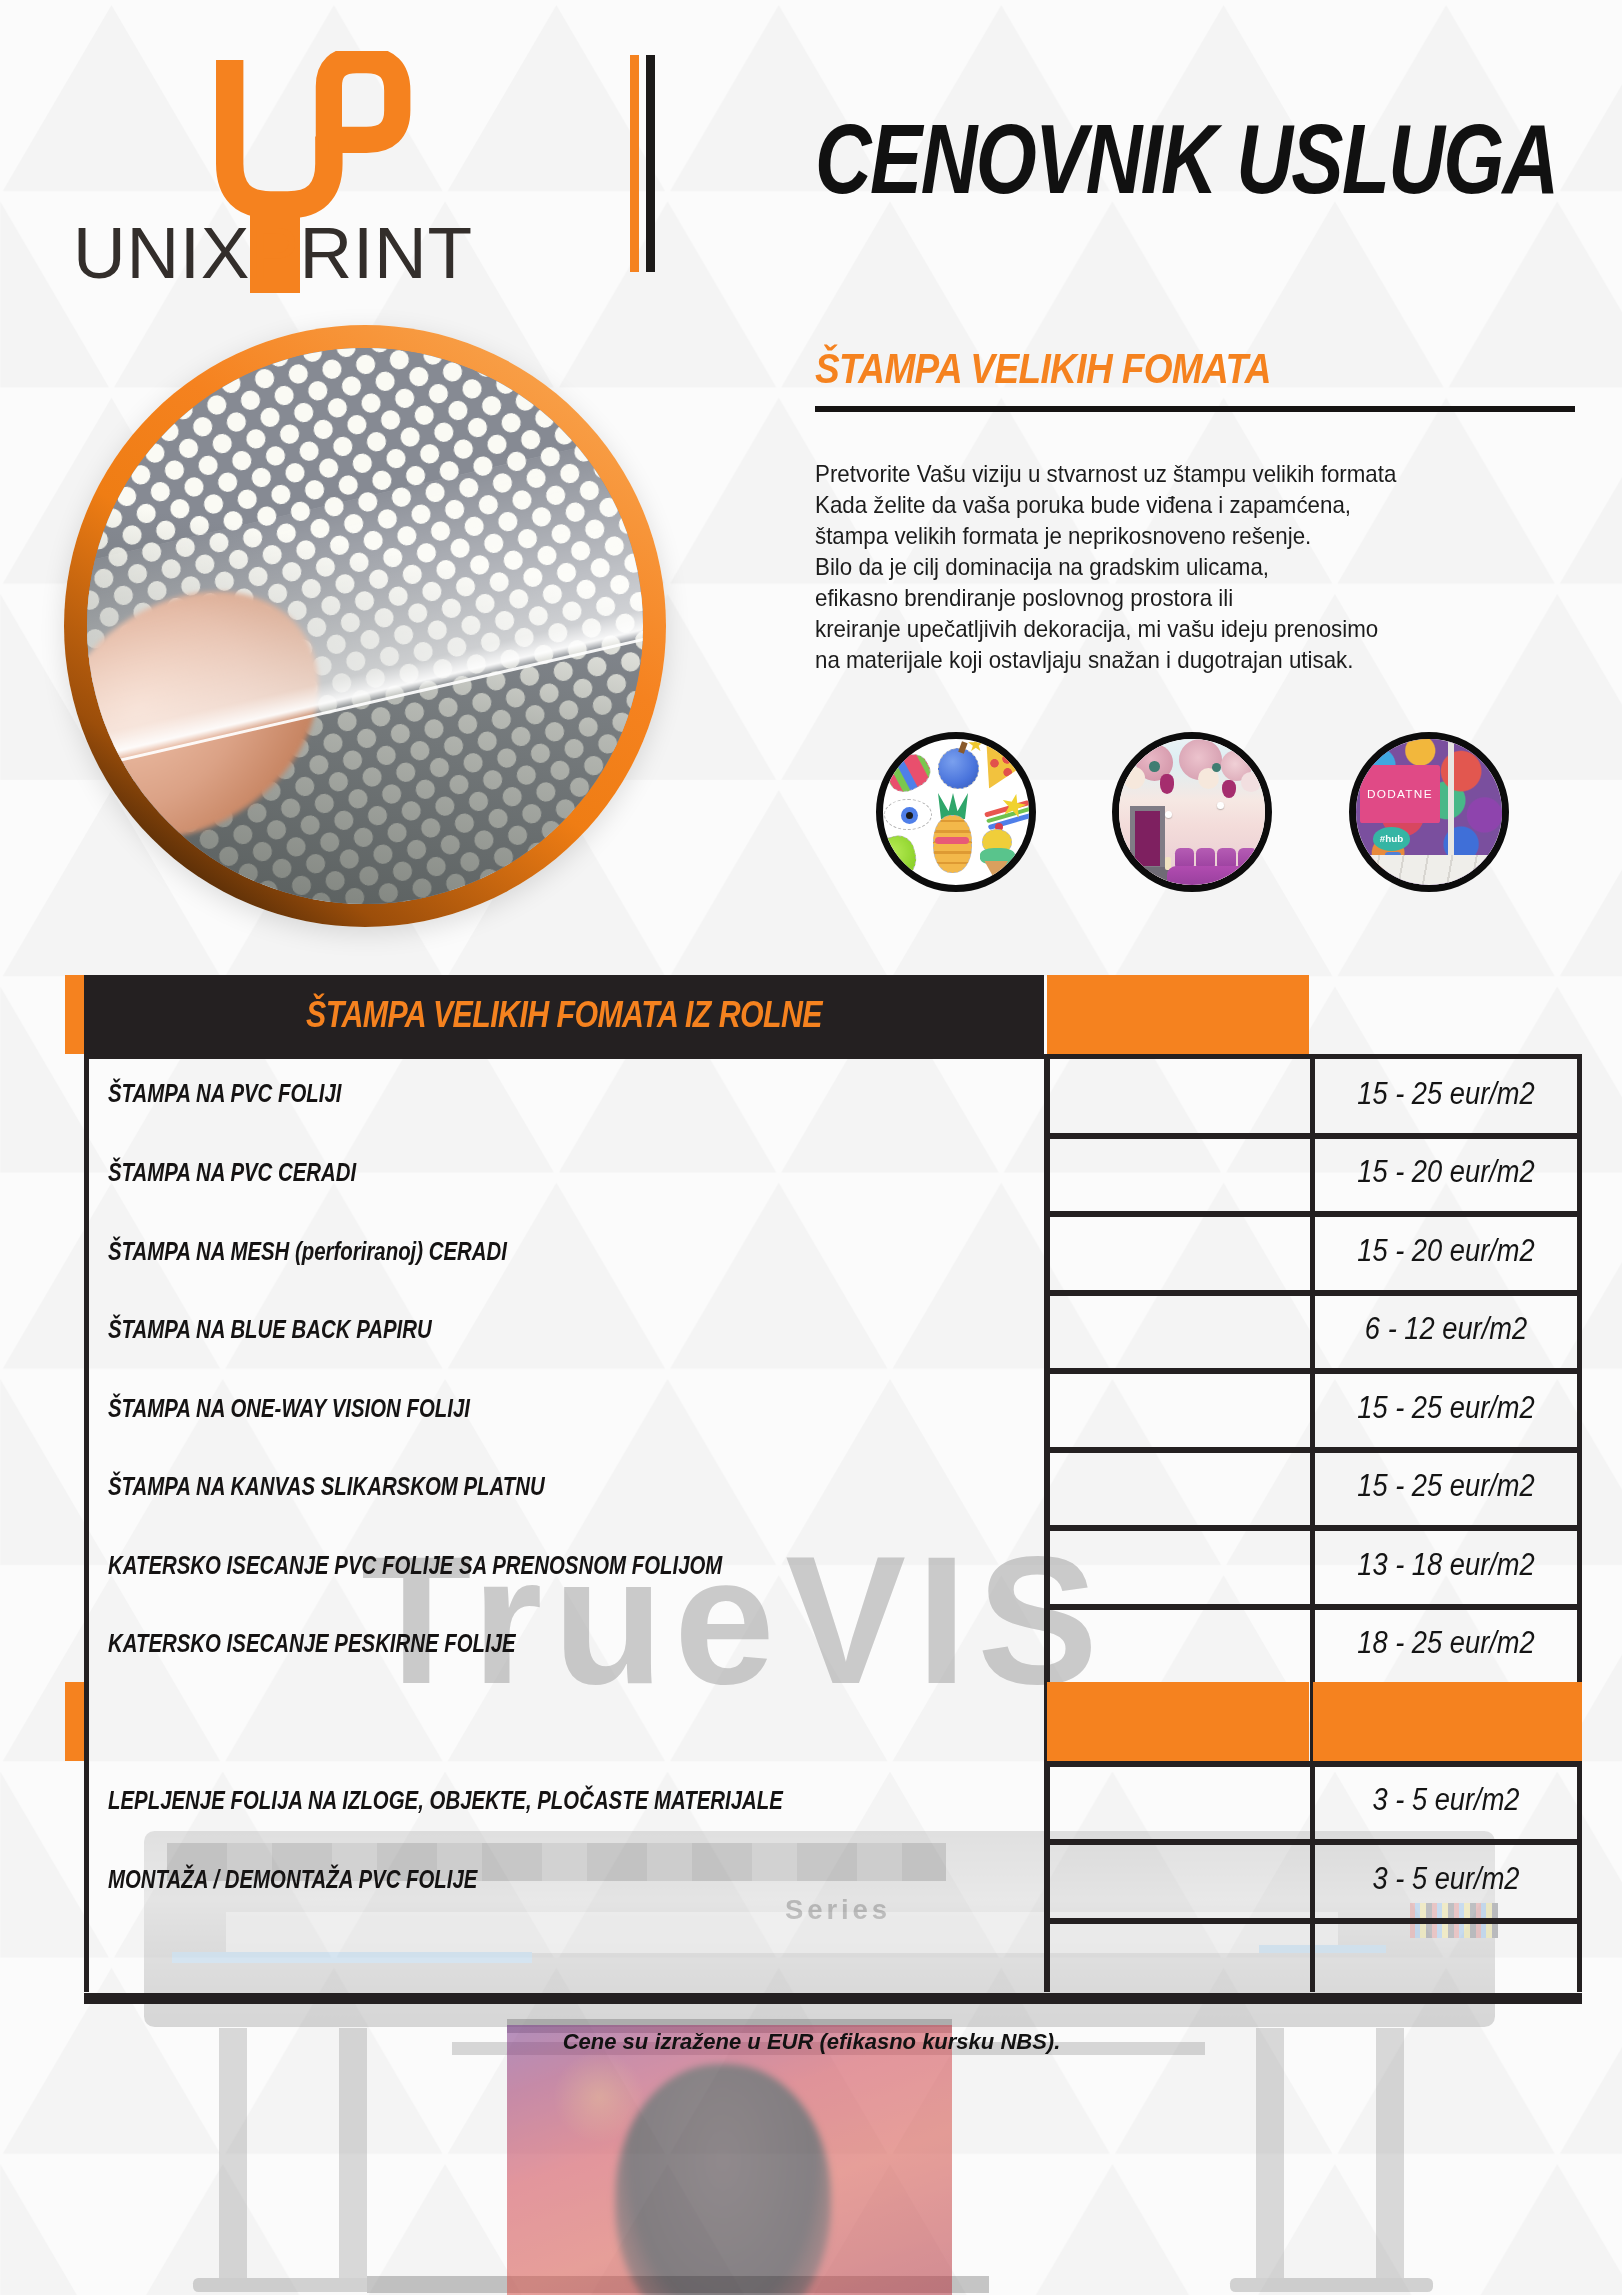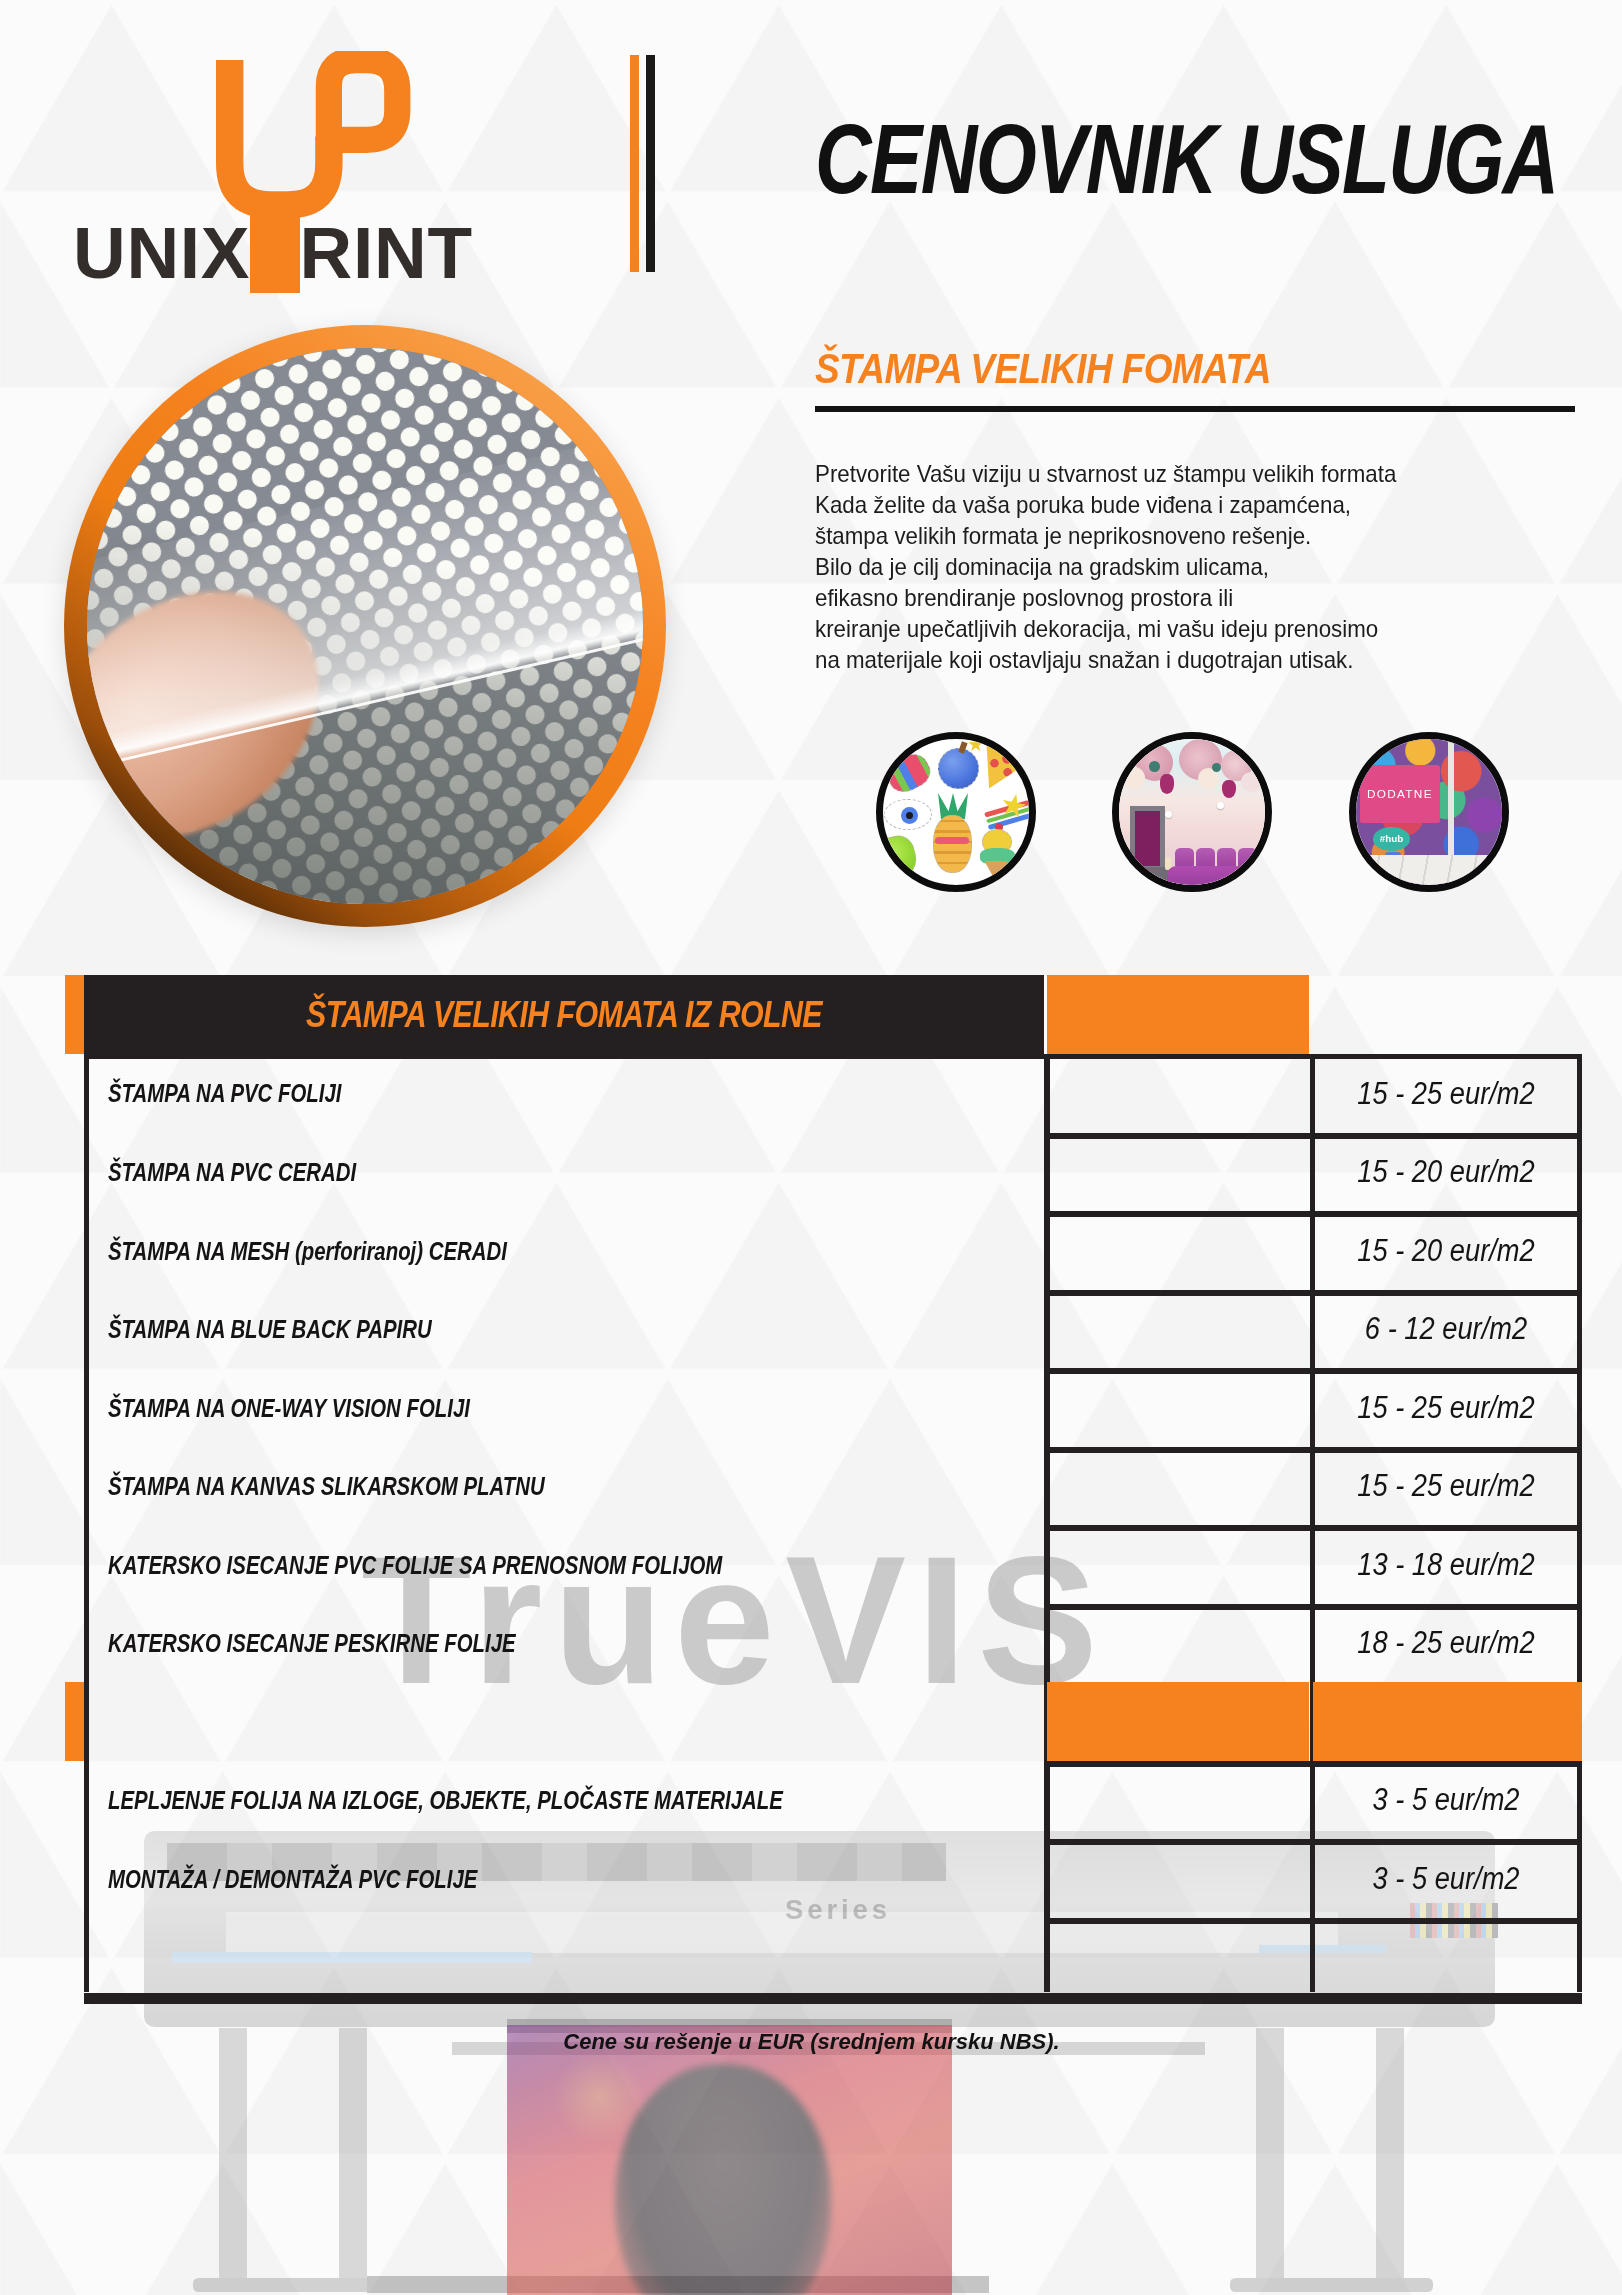--- a/index.html
+++ b/index.html
@@ -7,21 +7,21 @@
   #page{
     position:relative;width:1623px;height:2295px;background:#fbfbfb;
     font-family:"Liberation Sans", sans-serif;overflow:hidden;
   }
   .abs{position:absolute;}
   .bg-pattern{position:absolute;left:0;top:0;z-index:0;}
 
   
   .logo-mono{left:171px;top:51px;z-index:2;}
   .logo-word{
-    left:73px;top:211px;z-index:2;font-size:73px;font-weight:700;
+    left:73px;top:211px;z-index:2;font-size:73px;font-weight:400;
     letter-spacing:0.7px;color:#332e2b;white-space:nowrap;
   }
   .logo-word .accent{color:#F5821F;}
   .divider-bar-orange{left:630px;top:55px;width:8.5px;height:217px;background:#F5821F;z-index:2;}
   .divider-bar-black{left:646px;top:55px;width:9.2px;height:217px;background:#1c1a19;z-index:2;}
 
   
   .page-title{
     left:815px;top:110px;z-index:2;font-size:98px;line-height:98px;font-weight:700;
     font-style:italic;color:#111;white-space:nowrap;
@@ -399,16 +399,16 @@
     <div class="tcell accent" style="left:0;top:707px;"></div>
     <div class="tcell orangecell" style="left:982px;top:707px;"></div>
     <div class="tcell" style="left:1248px;top:707px;width:269px;height:79px;background:#F5821F;"></div>
 
     <div class="row-label" style="top:804px;">LEPLJENJE FOLIJA NA IZLOGE, OBJEKTE, PLOČASTE MATERIJALE</div>
     <div class="row-price" style="top:802px;">3 - 5 eur/m2</div>
     <div class="row-label" style="top:883px;">MONTAŽA / DEMONTAŽA PVC FOLIJE</div>
     <div class="row-price" style="top:881px;">3 - 5 eur/m2</div>
   </div>
 
-  <div class="abs footer-note">Cene su rešenje u EUR (srednjem kursku NBS).</div>
+  <div class="abs footer-note">Cene su izražene u EUR (efikasno kursku NBS).</div>
 
 </div>
 
 
 </body></html>

